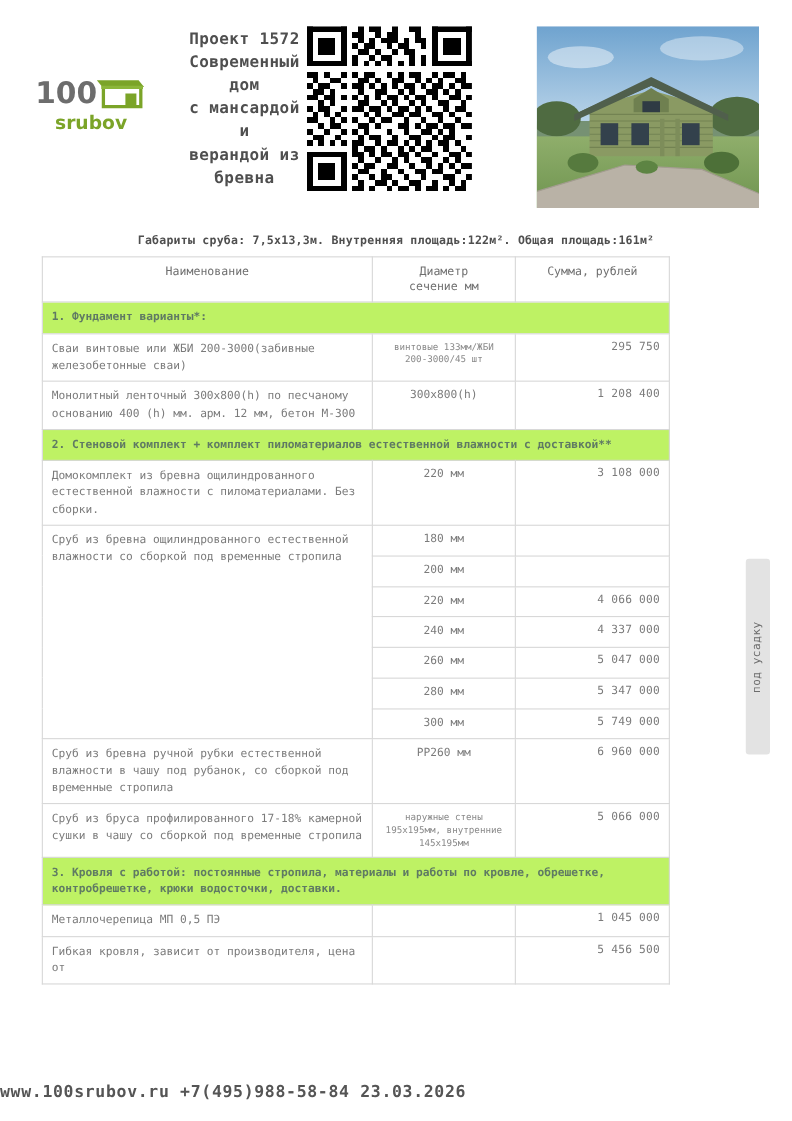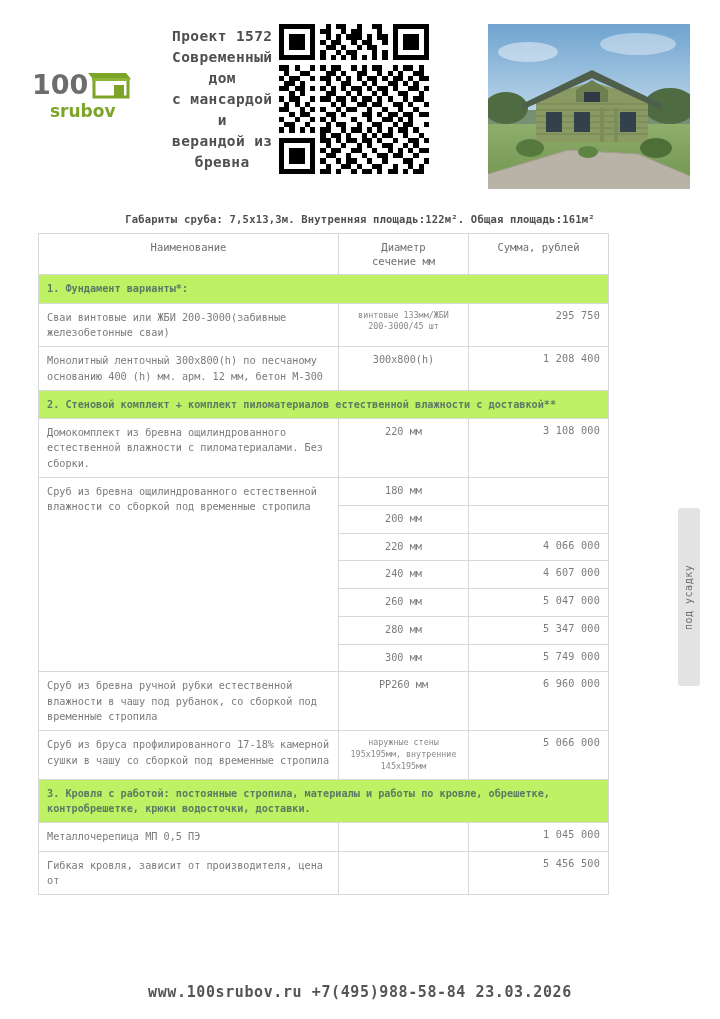--- a/index.html
+++ b/index.html
@@ -182,21 +182,21 @@
     line-height: 1.55;
   }
   .notes p { margin: 0 0 8px 0; }
 
   
   .footer {
     position: absolute;
     left: 0;
     right: 0;
     bottom: 18px;
-    text-align: center;
+    text-align: left;
     font-size: 15px;
     font-weight: bold;
     color: #555555;
     letter-spacing: 0.6px;
   }
   .footer .site { color: #555; }
 </style>
 </head>
 <body>
 
@@ -588,21 +588,21 @@
         <tr>
           <td class="diam">200 мм</td>
           <td class="sum"></td>
         </tr>
         <tr>
           <td class="diam">220 мм</td>
           <td class="sum">4 066 000</td>
         </tr>
         <tr>
           <td class="diam">240 мм</td>
-          <td class="sum">4 607 000</td>
+          <td class="sum">4 337 000</td>
         </tr>
         <tr>
           <td class="diam">260 мм</td>
           <td class="sum">5 047 000</td>
         </tr>
         <tr>
           <td class="diam">280 мм</td>
           <td class="sum">5 347 000</td>
         </tr>
         <tr>

